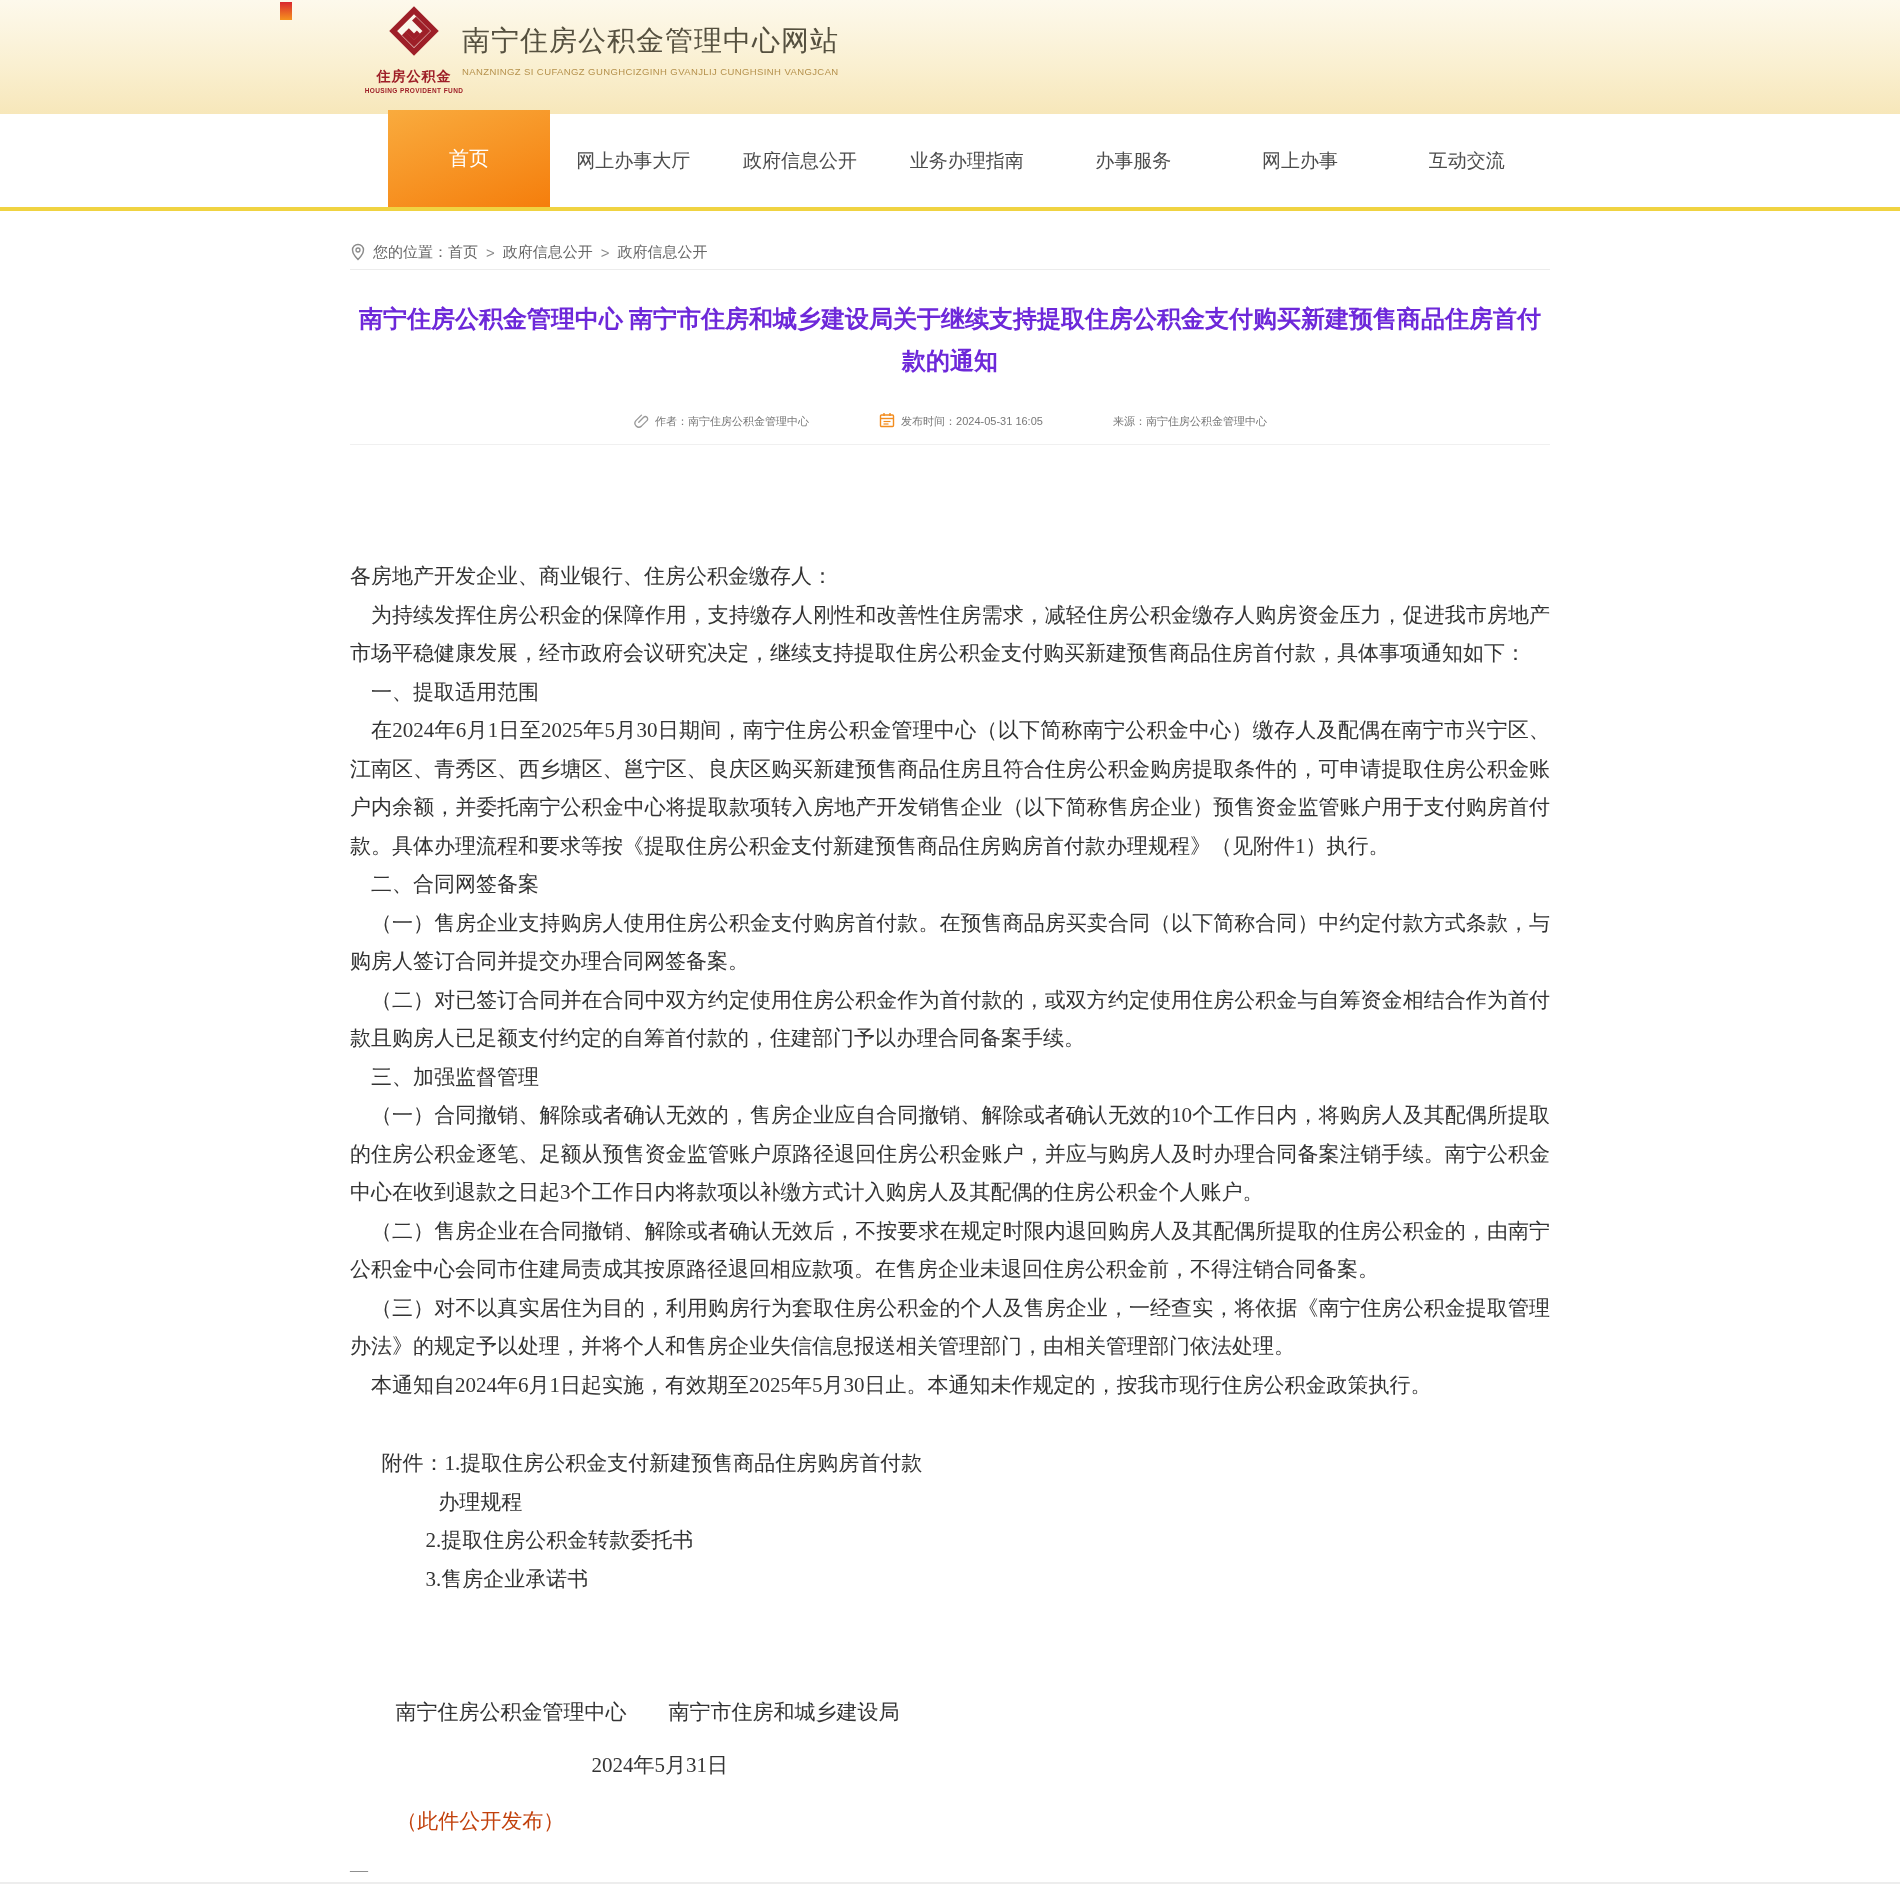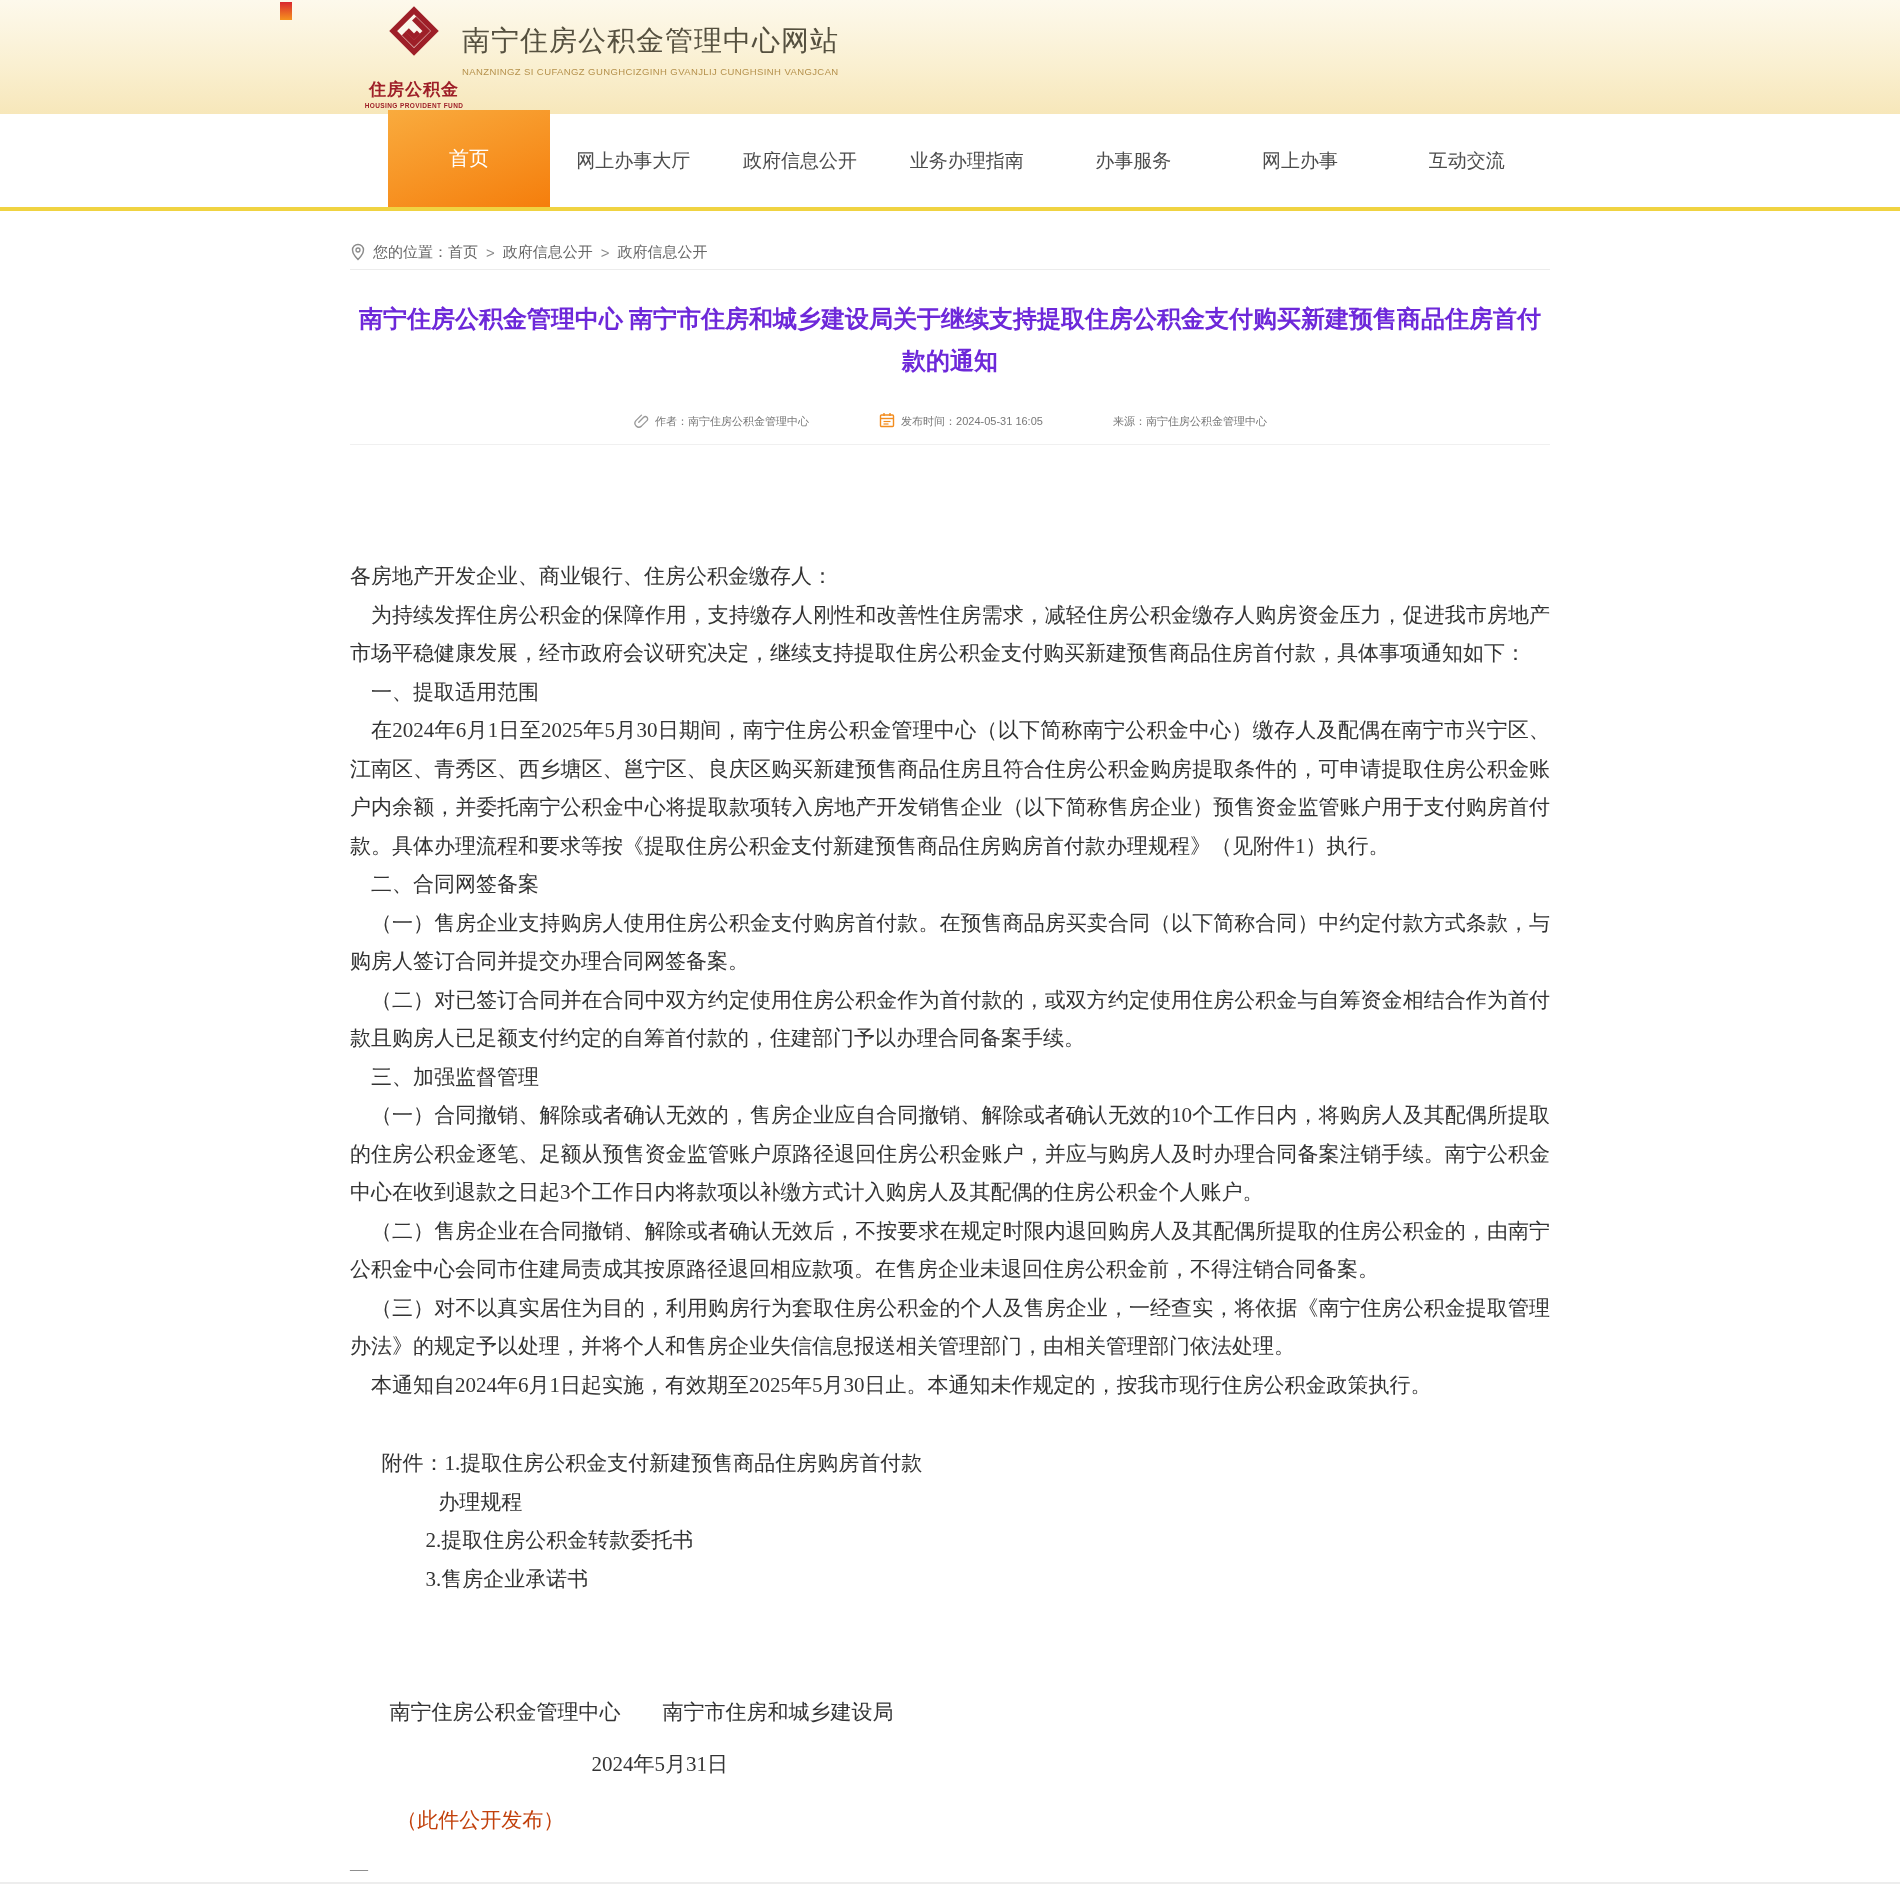--- a/index.html
+++ b/index.html
@@ -4,21 +4,21 @@
 <style>
   html,body{margin:0;padding:0;}
   body{font-family:"Liberation Sans","DejaVu Sans",sans-serif;background:#ffffff;}
   .page{position:relative;width:1900px;height:1884px;background:#ffffff;overflow:hidden;border-bottom:2px solid #ededed;box-sizing:border-box;}
 
   
   .site-header{position:relative;width:100%;height:114px;background:linear-gradient(180deg,#fdf9ec 0%,#faf0d2 55%,#f7e7ba 100%);}
   .header-inner{position:relative;width:1200px;height:100%;margin:0 auto;}
   .deco-ribbon{position:absolute;left:-70px;top:2px;width:12px;height:18px;background:linear-gradient(180deg,#d9272e,#f6921e);}
   .logo{position:absolute;left:8px;top:4px;width:112px;text-align:center;cursor:pointer;}
-  .logo-cn{font-size:17px;font-weight:bold;color:#9e1f28;letter-spacing:1px;margin-top:16px;}
+  .logo-cn{font-size:14px;font-weight:bold;color:#9e1f28;letter-spacing:1px;margin-top:6px;}
   .logo-en{font-size:6.5px;font-weight:bold;color:#9e1f28;letter-spacing:0.4px;margin-top:1px;}
   .site-titles{position:absolute;left:112px;top:22px;}
   .site-title{font-size:28px;color:#55503f;letter-spacing:1px;}
   .site-subtitle{font-size:9.5px;color:#b5914c;letter-spacing:0.4px;margin-top:6px;}
   .search-box{position:absolute;right:10px;top:30px;width:388px;height:37px;background:#ffffff;border:1px solid #ecd98f;border-radius:19px;display:flex;align-items:center;box-sizing:border-box;}
   .search-input{flex:1;border:none;outline:none;background:transparent;padding:0 10px 0 16px;font-size:14px;color:#333;}
   .search-input::placeholder{color:#b9b4a6;}
   .search-btn{width:31px;height:31px;margin-right:3px;border:none;border-radius:50%;background:radial-gradient(circle at 35% 30%,#f89b3c,#f26d0c);cursor:pointer;display:flex;align-items:center;justify-content:center;padding:0;}
 
   
@@ -45,21 +45,21 @@
   .body-text p{margin:0;}
   .p-indent{text-indent:1em;}
 
   .attachments{margin-top:40px;font-size:21px;line-height:38.5px;color:#333;}
   .attachments p{margin:0;}
   .att-head{text-indent:1.5em;}
   .att-cont{text-indent:4.2em;}
   .att-item{text-indent:3.6em;}
 
   .signature{margin-top:95px;font-size:21px;line-height:38.5px;color:#333;}
-  .sig-orgs{margin:8px;text-indent:1.5em;}
+  .sig-orgs{margin:14px;text-indent:1.5em;}
   .sig-gap{display:inline-block;width:42px;}
   .sig-date{margin:13px 0 0;text-indent:11.5em;}
 
   .footer-note{margin:18px 0 12px;font-size:21px;line-height:38.5px;color:#c2410c;text-indent:2.2em;}
   .dash{margin:0;font-size:18px;line-height:34px;color:#8a8a8a;}
 </style>
 </head>
 <body>
 
 <div class="page">

